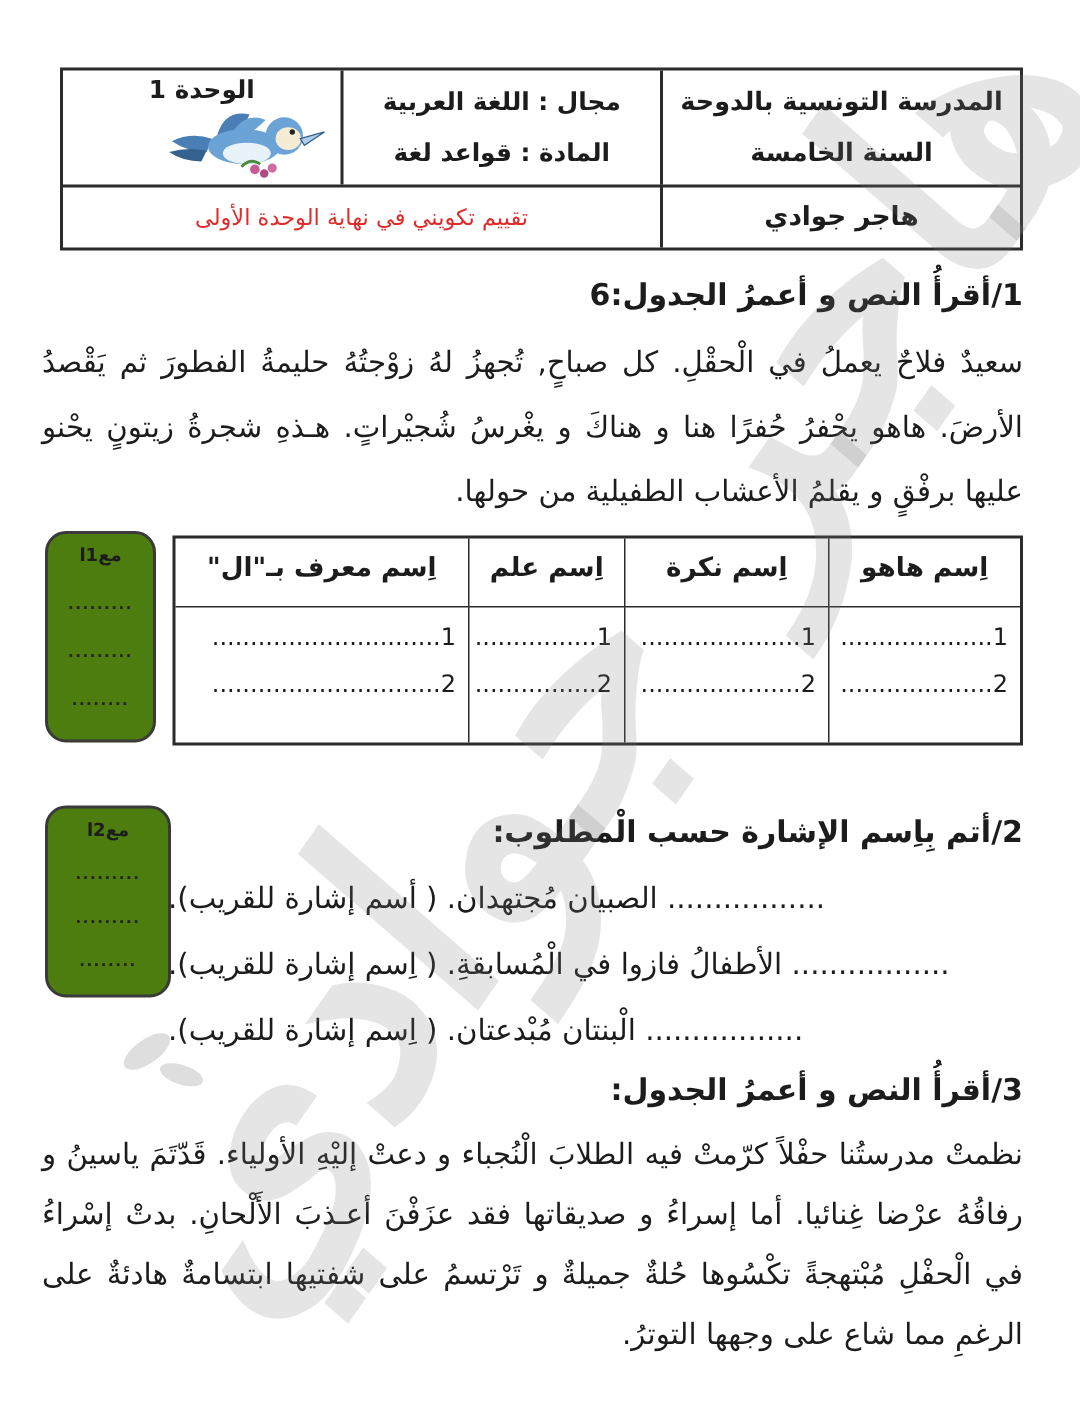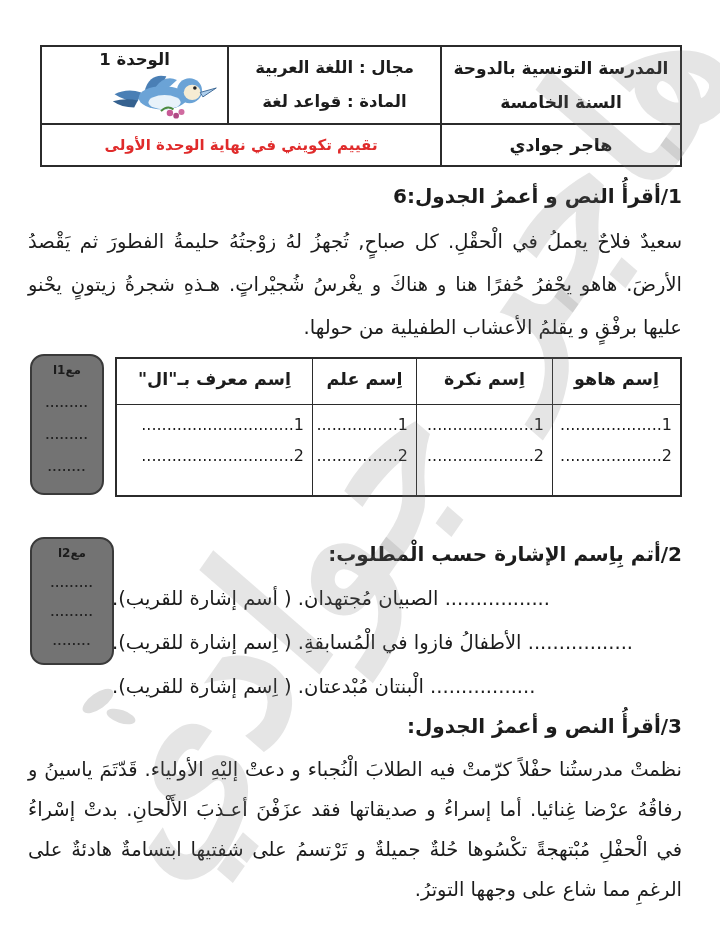--- a/index.html
+++ b/index.html
@@ -26,21 +26,21 @@
     position:absolute; top:45px; right:38px; z-index:1;
     display:grid; grid-template-columns:240px 213px 185px; grid-template-rows:76px 42px;
     border:2px solid #2b2b2b; background:#fff;
   }
   .hcell { border-left:2px solid #2b2b2b; display:flex; flex-direction:column; justify-content:center; text-align:center; }
   .school-cell { font-weight:bold; font-size:17px; line-height:34px; }
   .subject-cell { font-weight:bold; font-size:16.5px; line-height:34px; }
   .unit-cell { border-left:none; justify-content:flex-start; padding-top:3px; }
   .unit-label { font-weight:bold; font-size:16.5px; }
   .teacher-cell { grid-row:2; grid-column:1; border-top:2px solid #2b2b2b; font-weight:bold; font-size:17.5px; }
-  .assessment-cell { grid-row:2; grid-column:2 / span 2; border-left:none; border-top:2px solid #2b2b2b; font-weight:bold; font-size:15px; }
+  .assessment-cell { grid-row:2; grid-column:2 / span 2; border-left:none; border-top:2px solid #2b2b2b; font-weight:normal; font-size:15px; }
 
   
   .sec-title { position:absolute; right:38px; z-index:1; font-weight:bold; font-size:20px; }
   .title-1 { top:184px; }
   .title-2 { top:542px; }
   .title-3 { top:714px;margin-left:30px; }
   .passage { position:absolute; right:38px; left:28px; z-index:1; font-size:19.5px; text-align:justify; }
   .passage-1 { top:220px; line-height:43px; }
   .passage-3 { top:750px; line-height:40px; }
 
@@ -54,21 +54,21 @@
     border-left:1.5px solid #2b2b2b; border-bottom:1.5px solid #2b2b2b;
     display:flex; align-items:center; justify-content:center;
     font-weight:bold; font-size:17.5px; padding-bottom:6px;
   }
   .nt-c { border-left:1.5px solid #2b2b2b; padding:4px 8px 0 4px; font-size:16px; white-space:nowrap; overflow:hidden; }
   .nt-last { border-left:none; }
   .nt-line1 { margin-top:6px; }
   .nt-line2 { margin-top:12px; }
 
   
-  .crit { position:absolute; left:30px; z-index:1; border:2px solid #3a3a3a; border-radius:14px; text-align:center; background:#737373; }
+  .crit { position:absolute; left:30px; z-index:1; border:2px solid #3a3a3a; border-radius:14px; text-align:center; background:#4d7c0f; }
   .crit-1 { top:354px; width:74px; height:141px; }
   .crit-2 { top:537px; width:84px; height:128px; }
   .crit-label { margin-top:7px; font-weight:bold; font-size:12px; }
   .crit-dots { font-size:10px; font-weight:bold; letter-spacing:1px; color:#222; }
   .crit-1 .crit-dots { margin-top:21px; }
   .crit-2 .crit-dots { margin-top:18px; }
 
   
   .ex-items { position:absolute; top:577px; right:38px; left:112px; z-index:1; font-size:19.5px; line-height:44px; text-align:left; }
 

